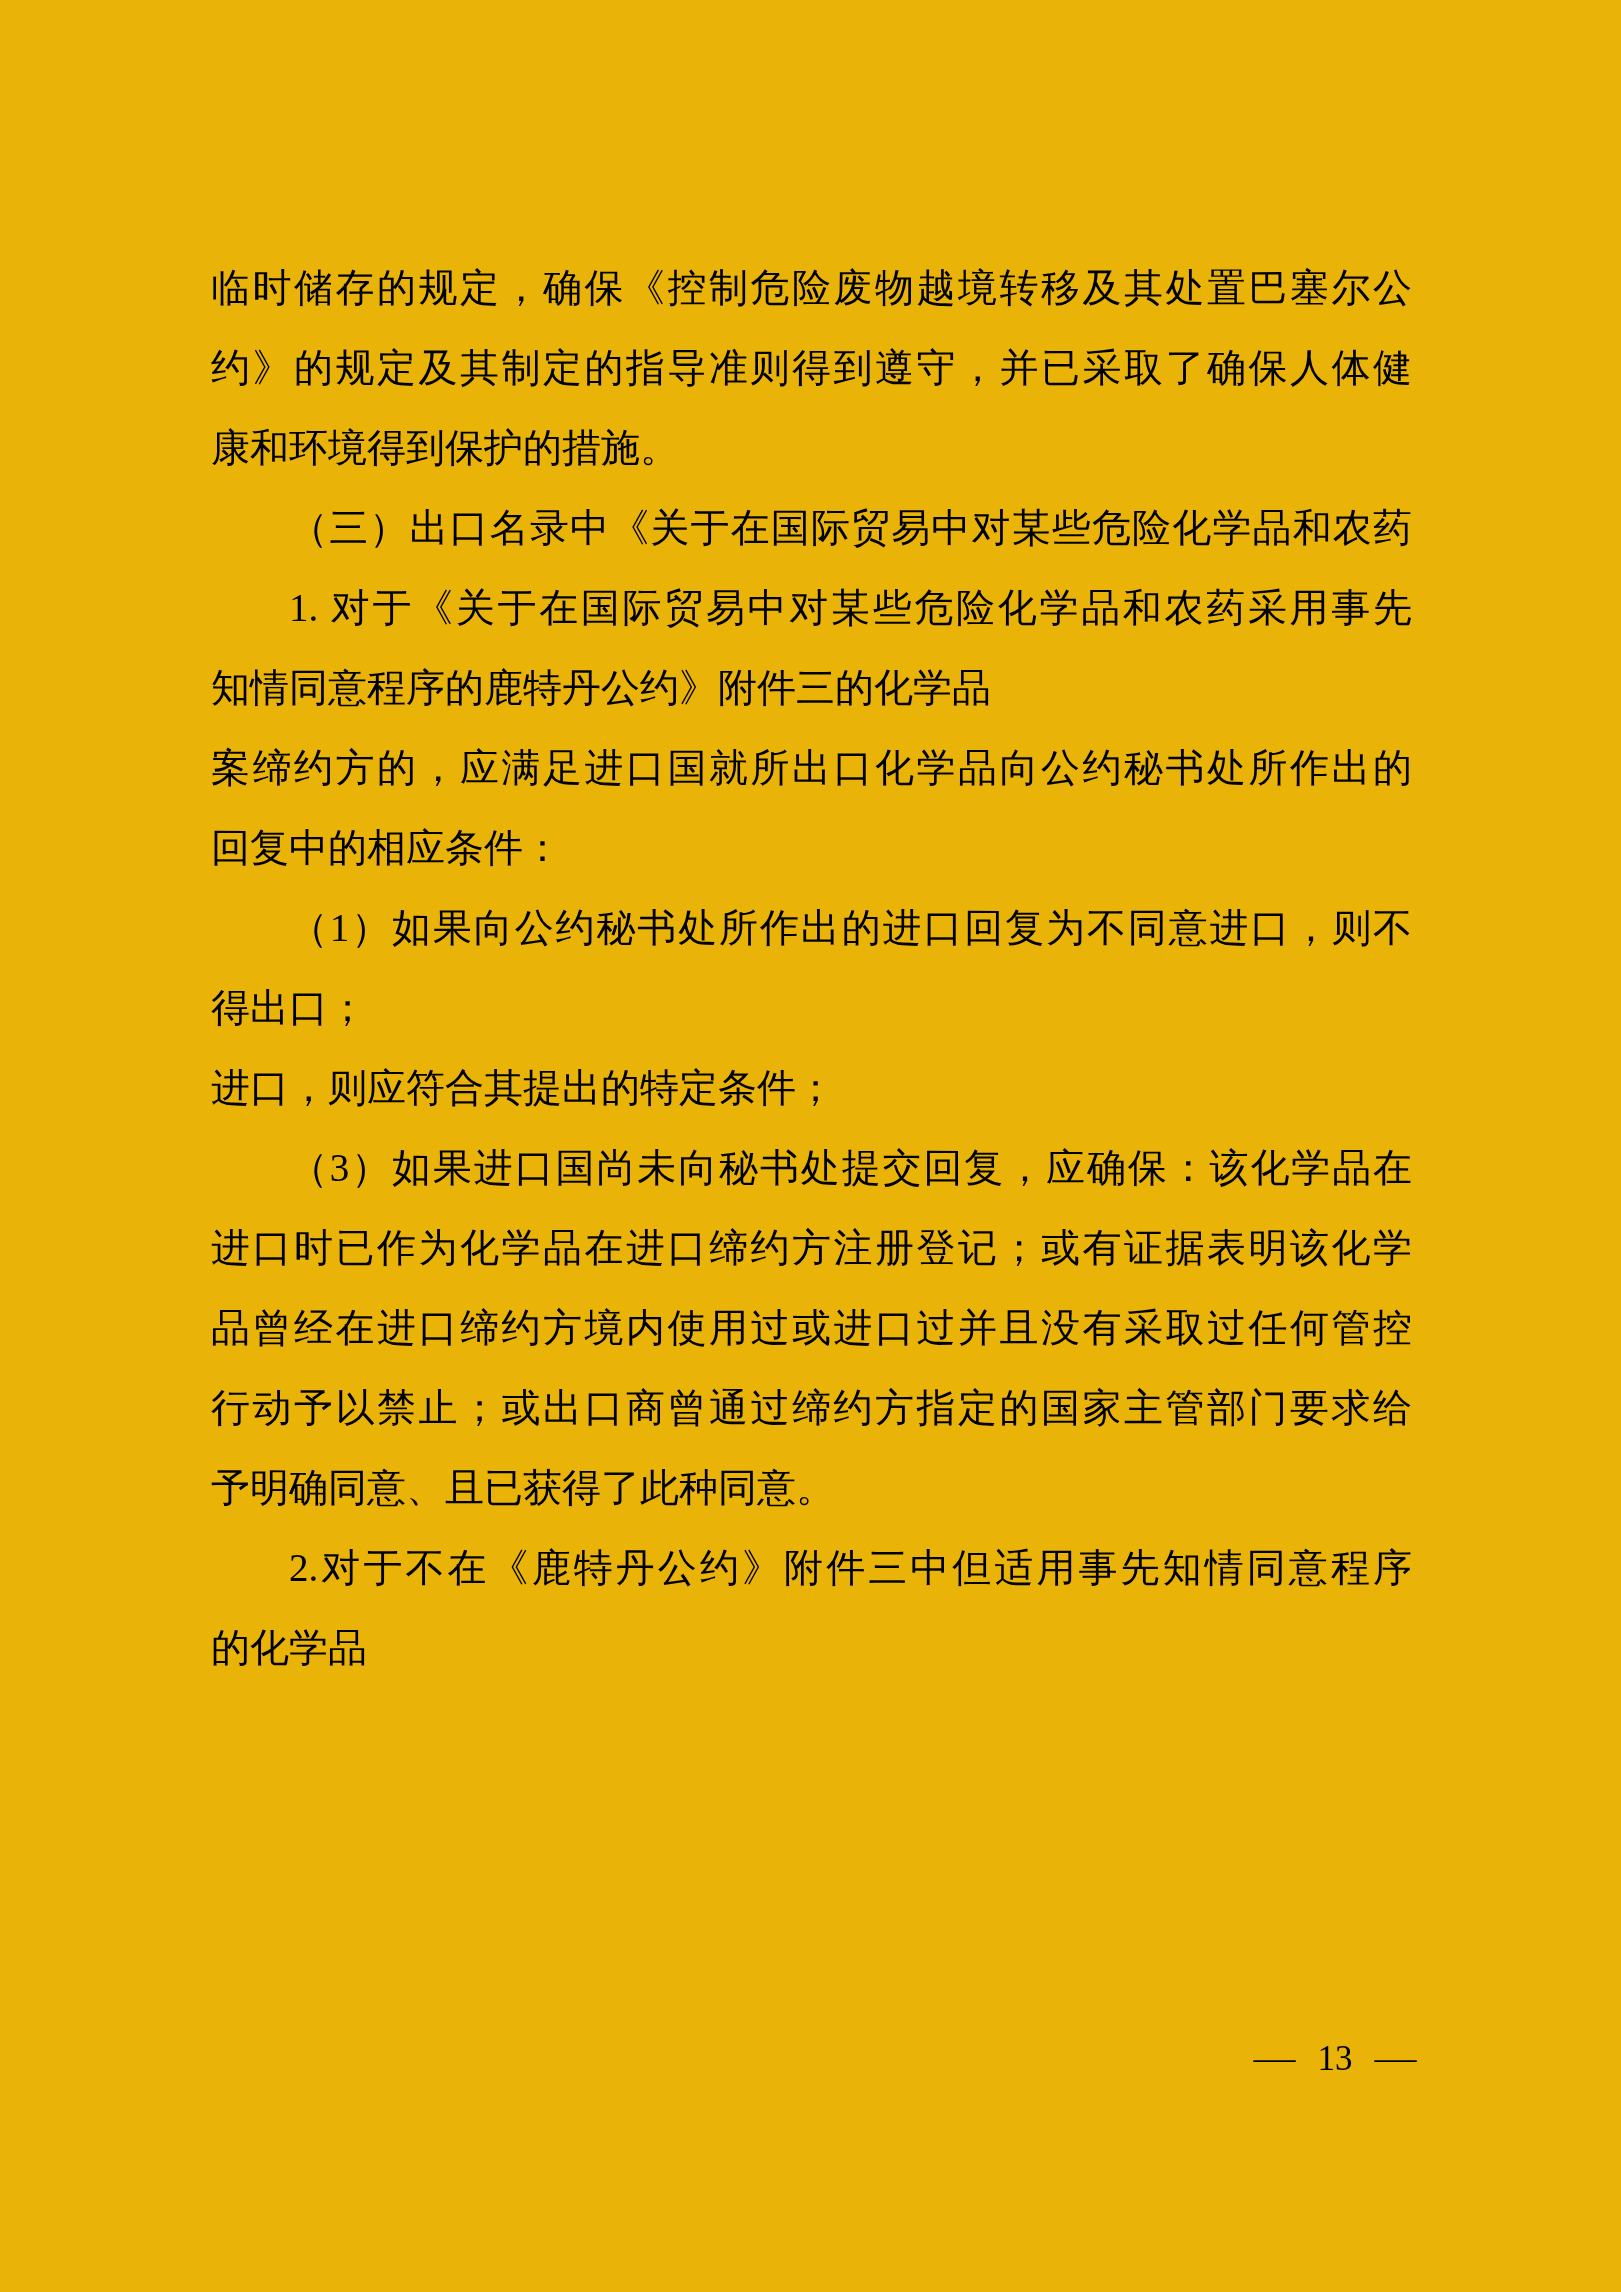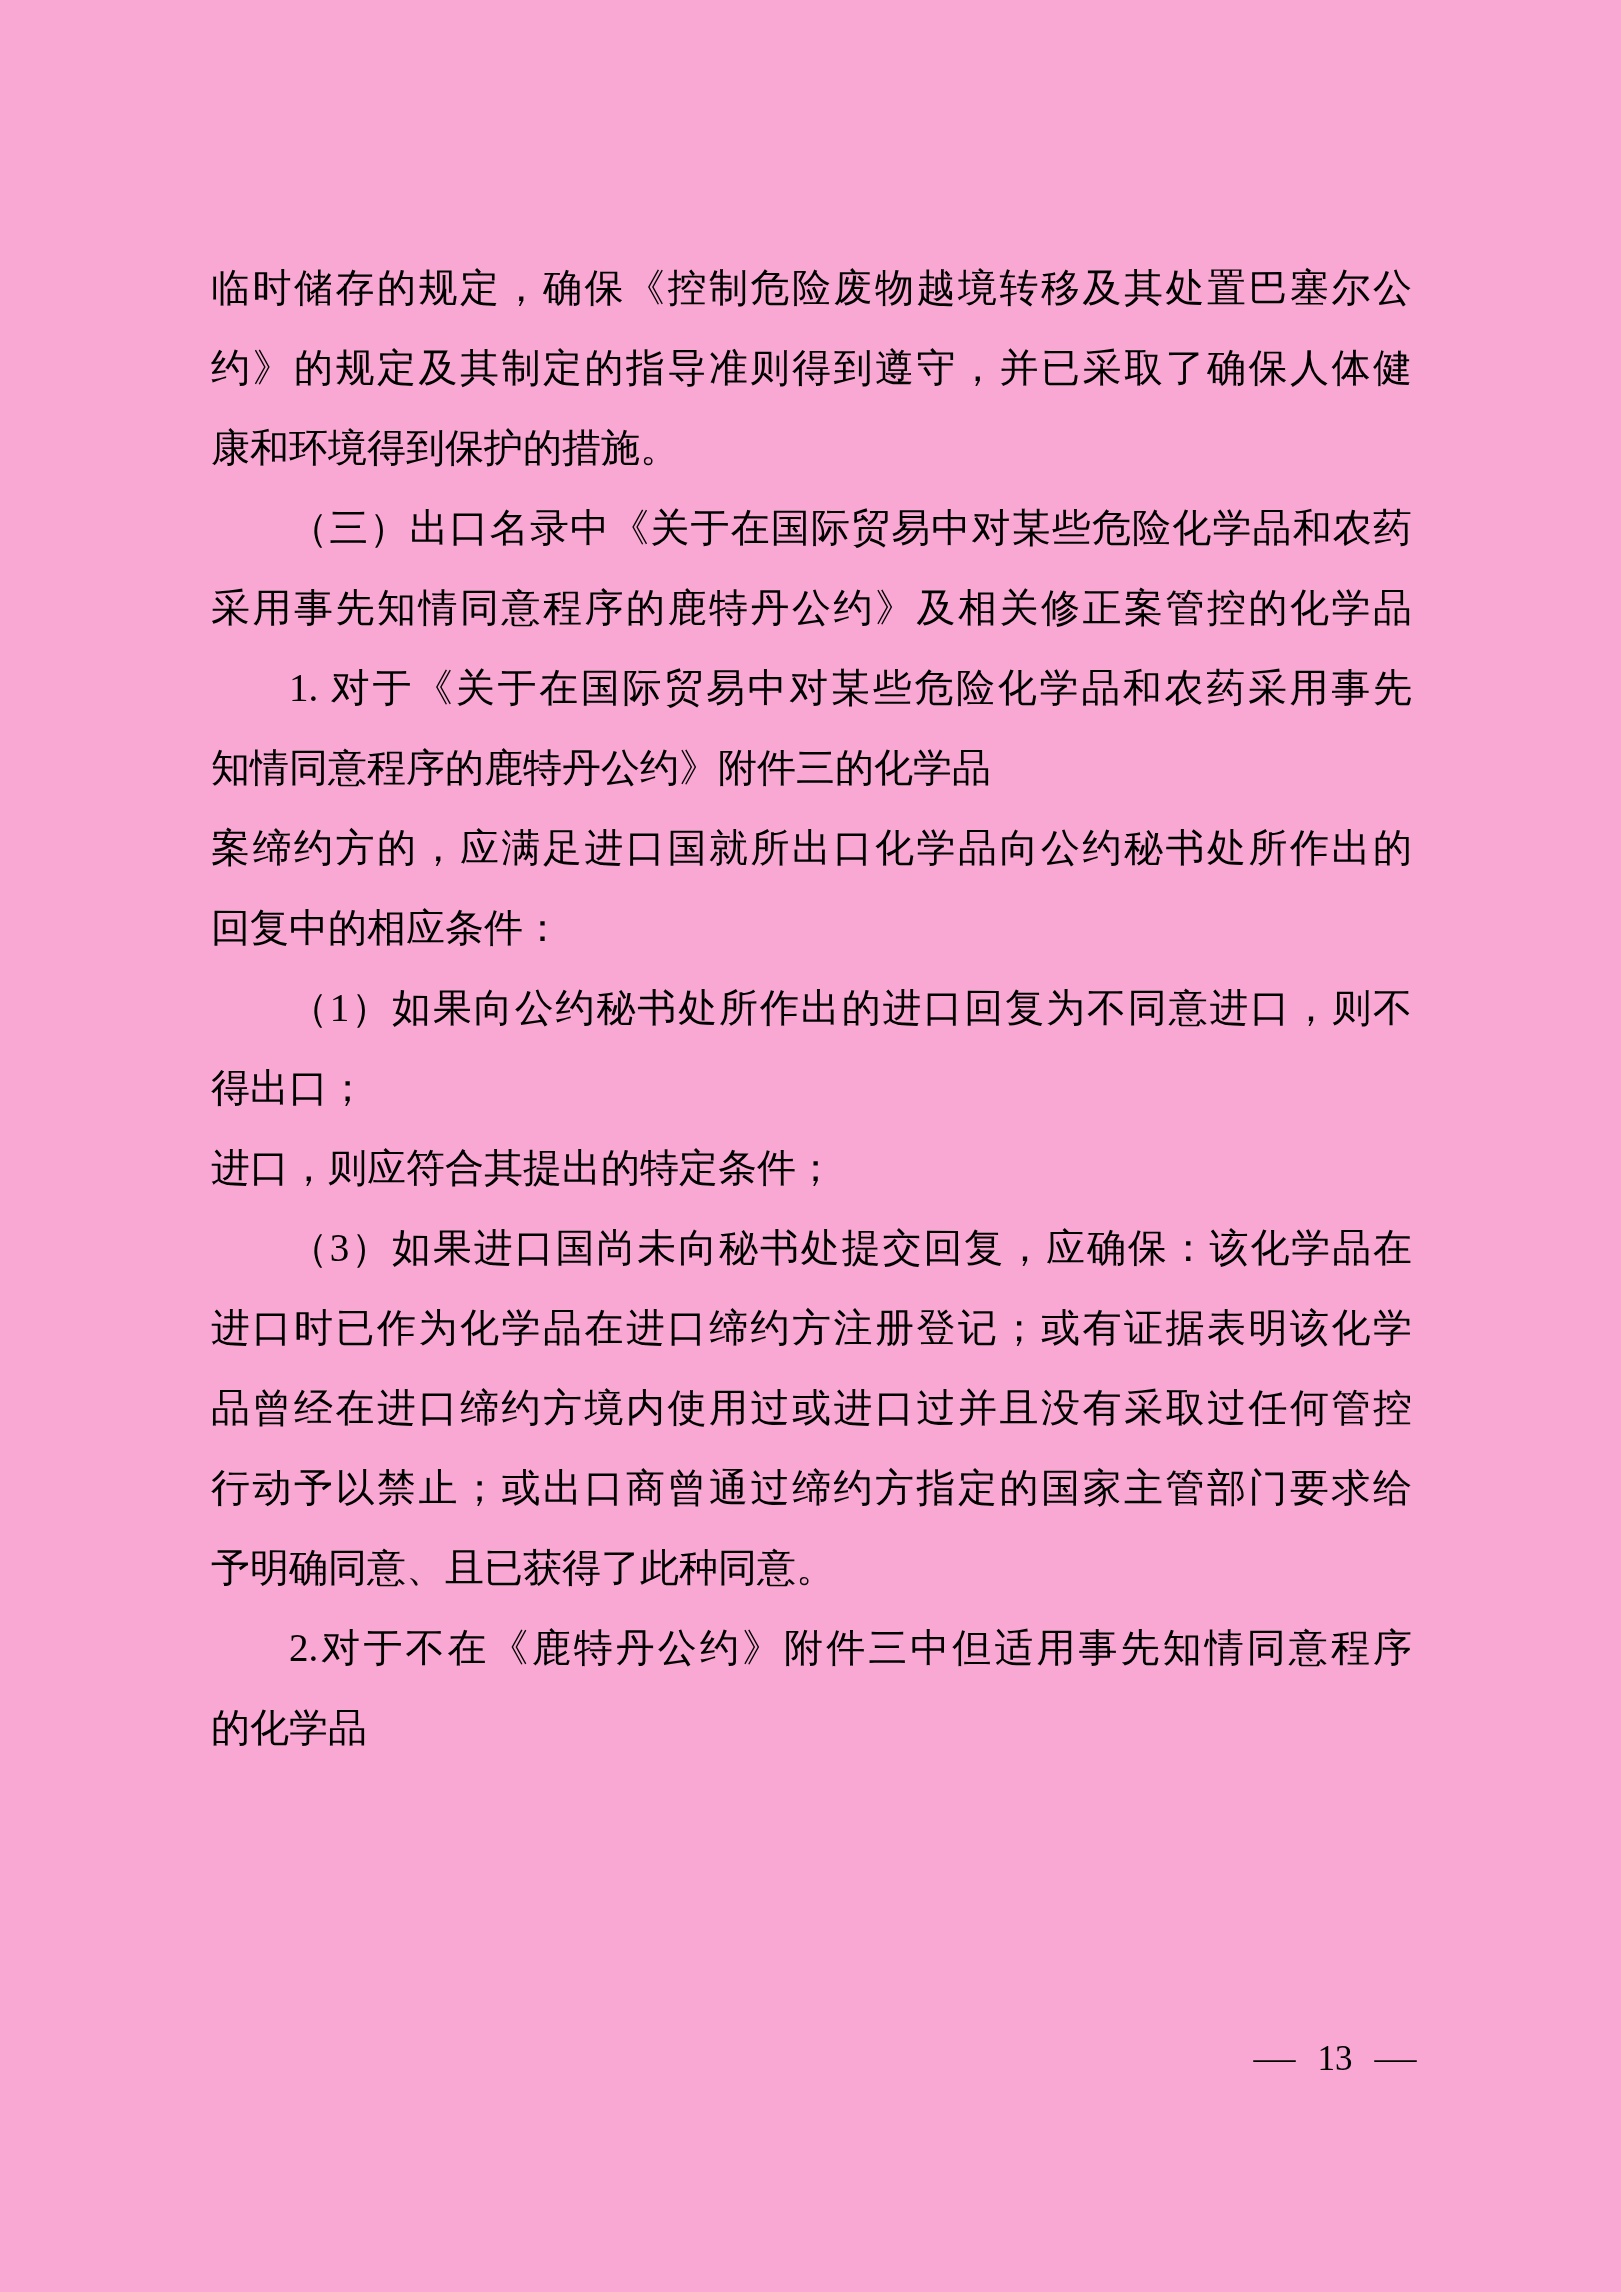--- a/index.html
+++ b/index.html
@@ -4,21 +4,21 @@
 <style>
   html, body {
     margin: 0;
     padding: 0;
     background: #ffffff;
   }
   .page {
     position: relative;
     width: 1621px;
     height: 2293px;
-    background: #f9a8d4;
+    background: #eab308;
     overflow: hidden;
     font-family: "Liberation Serif", "DejaVu Serif", serif;
     color: #000000;
   }
   .content {
     position: absolute;
     left: 211px;
     top: 248px;
     width: 1201px;
   }
@@ -56,21 +56,20 @@
 </style>
 </head>
 <body>
 
 <div class="page">
   <div class="content">
       <div class="line">临时储存的规定，确保《控制危险废物越境转移及其处置巴塞尔公</div>
       <div class="line">约》的规定及其制定的指导准则得到遵守，并已采取了确保人体健</div>
       <div class="line end">康和环境得到保护的措施。</div>
       <div class="line bold indent">（三）出口名录中《关于在国际贸易中对某些危险化学品和农药</div>
-      <div class="line bold">采用事先知情同意程序的鹿特丹公约》及相关修正案管控的化学品</div>
       <div class="line bold indent">1. 对于《关于在国际贸易中对某些危险化学品和农药采用事先</div>
       <div class="line bold end">知情同意程序的鹿特丹公约》附件三的化学品</div>
       <div class="line">案缔约方的，应满足进口国就所出口化学品向公约秘书处所作出的</div>
       <div class="line end">回复中的相应条件：</div>
       <div class="line indent">（1）如果向公约秘书处所作出的进口回复为不同意进口，则不</div>
       <div class="line end">得出口；</div>
       <div class="line end">进口，则应符合其提出的特定条件；</div>
       <div class="line indent">（3）如果进口国尚未向秘书处提交回复，应确保：该化学品在</div>
       <div class="line">进口时已作为化学品在进口缔约方注册登记；或有证据表明该化学</div>
       <div class="line">品曾经在进口缔约方境内使用过或进口过并且没有采取过任何管控</div>

